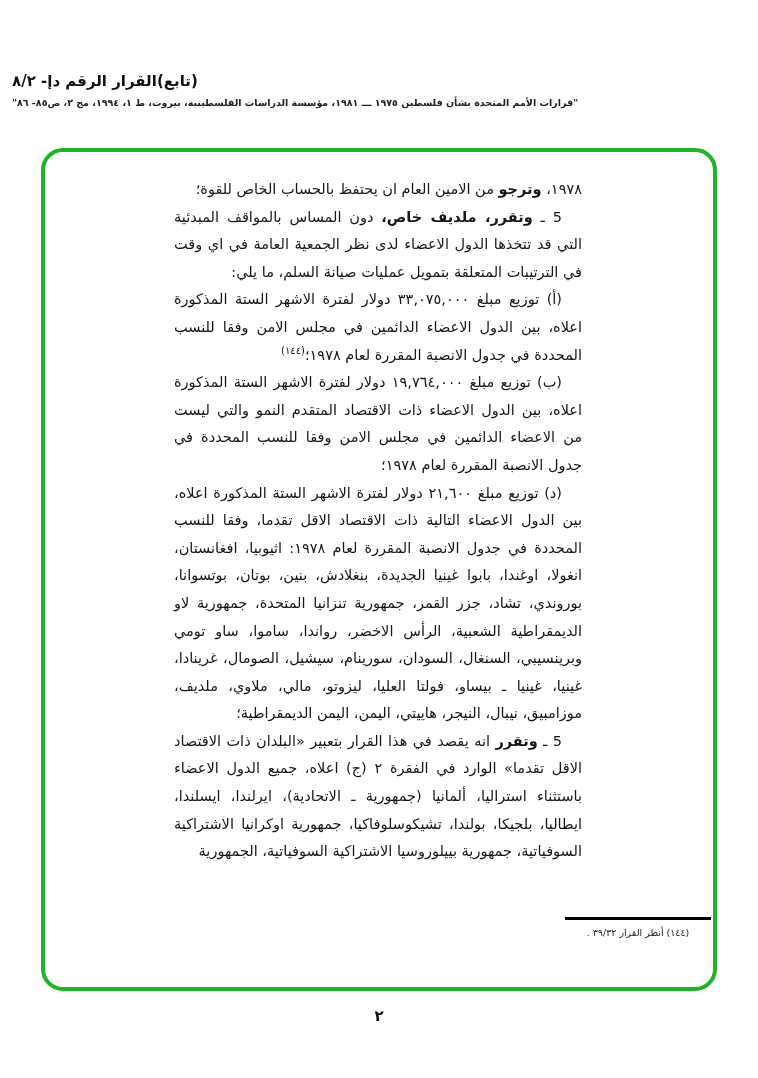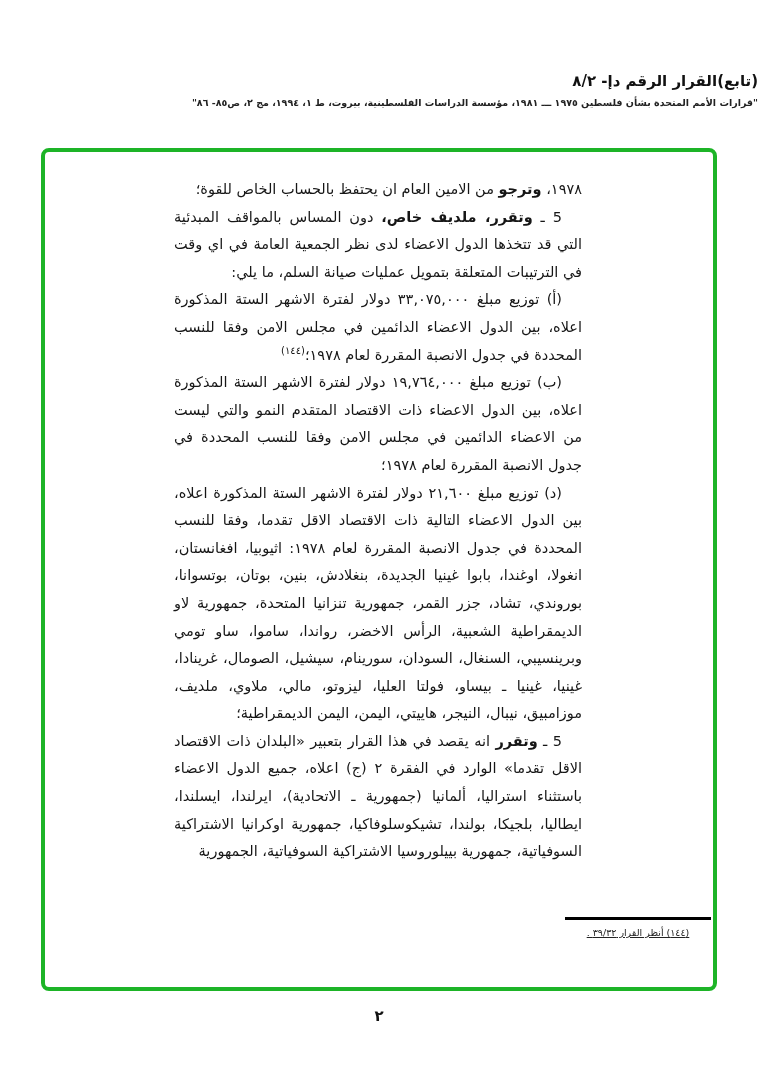--- a/index.html
+++ b/index.html
@@ -8,30 +8,30 @@
     width: 758px; height: 1078px;
     position: relative;
     font-family: "DejaVu Sans", sans-serif;
     color: #1a1a1a;
     overflow: hidden;
   }
   .page { position: absolute; inset: 0; background: #fff; }
 
   .header {
     position: absolute; top: 72px; left: 12px; right: 0;
-    text-align: right; direction: rtl;
+    text-align: left; direction: rtl;
   }
   .title { font-size: 15px; font-weight: 700; color: #111; }
   .citation { margin-top: 7px; font-size: 9.5px; font-weight: 700; color: #222; }
 
   .frame {
     position: absolute; left: 41px; top: 148px;
     width: 676px; height: 843px;
     border: 4px solid #1db427;
-    border-radius: 8px;
+    border-radius: 22px;
     background: #fff;
   }
 
   .text-col {
     position: absolute; top: 24px; right: 131px; width: 408px;
     direction: rtl;
     text-align: justify;
     font-size: 14.5px;
     line-height: 27.6px;
     color: #161616;
@@ -41,21 +41,21 @@
   .para b { font-weight: 700; }
   .para sup { font-size: 10px; line-height: 0; }
 
   .footnote {
     position: absolute; right: 2px; top: 765px; width: 146px;
     direction: rtl;
   }
   .footnote-rule { border-top: 3px solid #000; width: 146px; height: 0; }
   .footnote-text {
     margin-top: 7px; font-size: 9.5px; color: #222;
-    text-align: center; white-space: nowrap; text-decoration: underline;
+    text-align: center; white-space: nowrap;
   }
 
   .page-number {
     position: absolute; top: 1007px; left: 0; right: 0;
     text-align: center; font-size: 15px; font-weight: 700; color: #111;
     direction: rtl;
   }
 </style>
 </head>
 <body>

